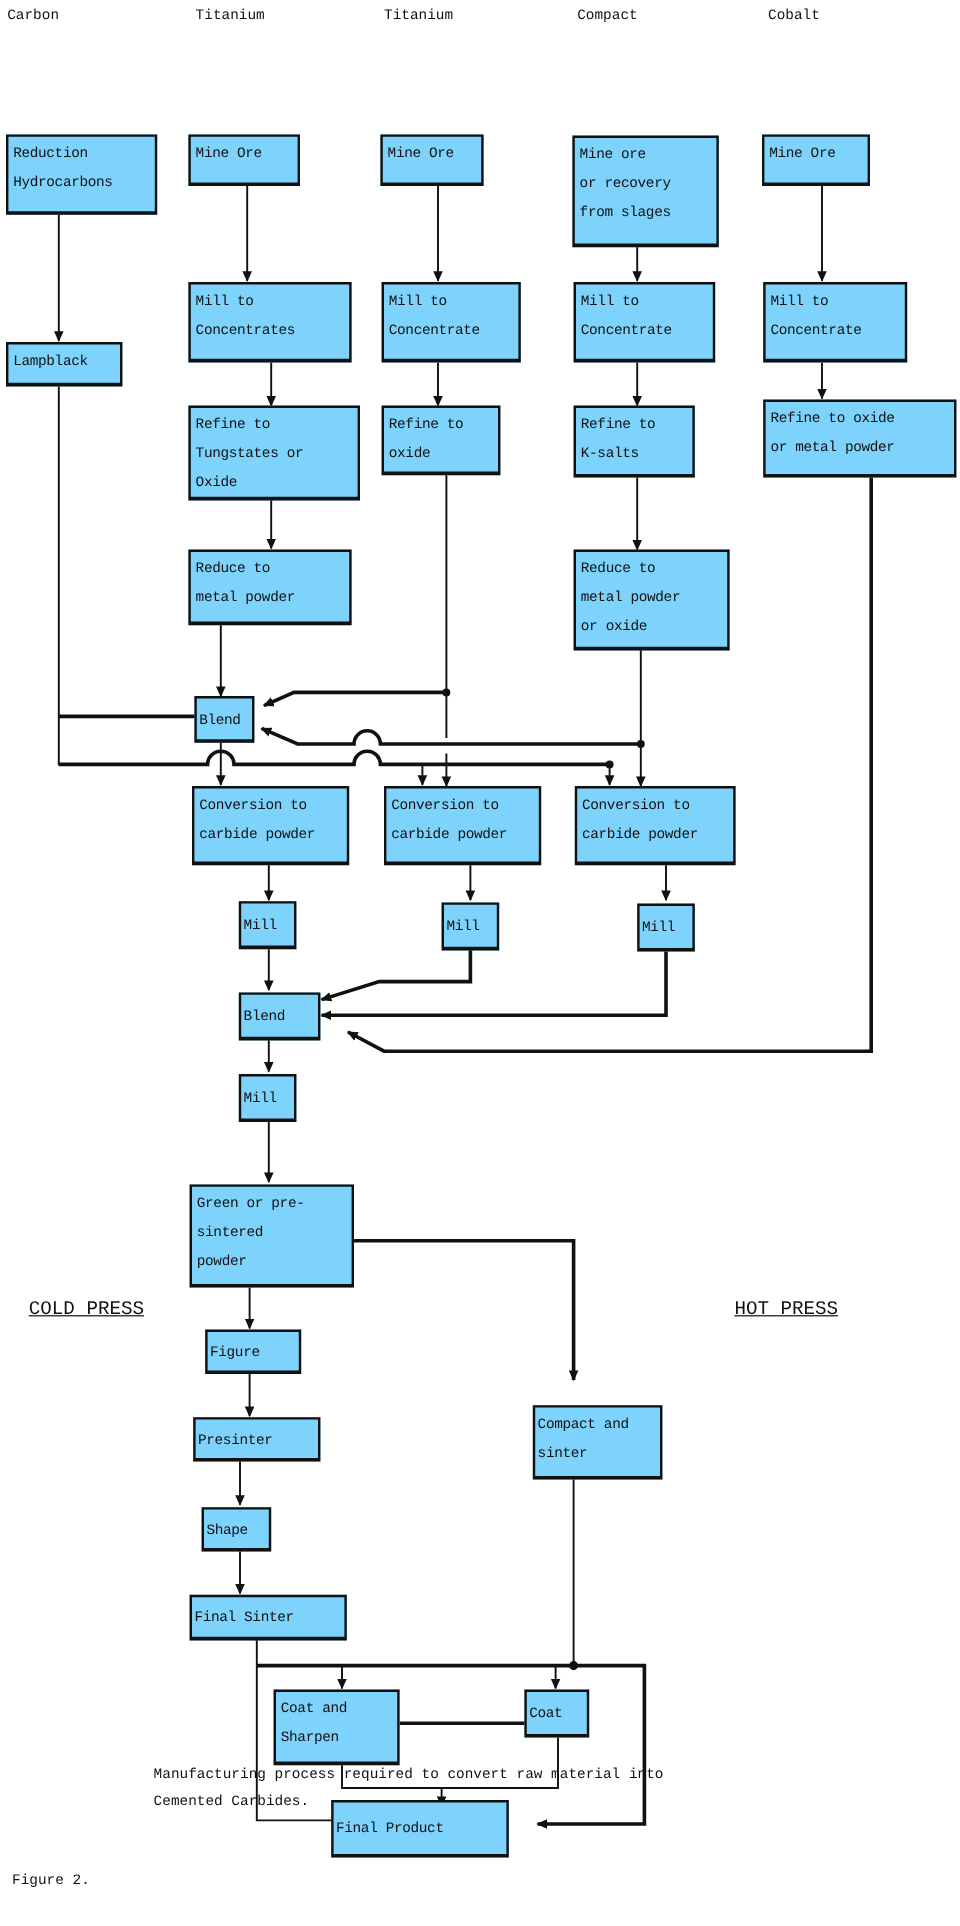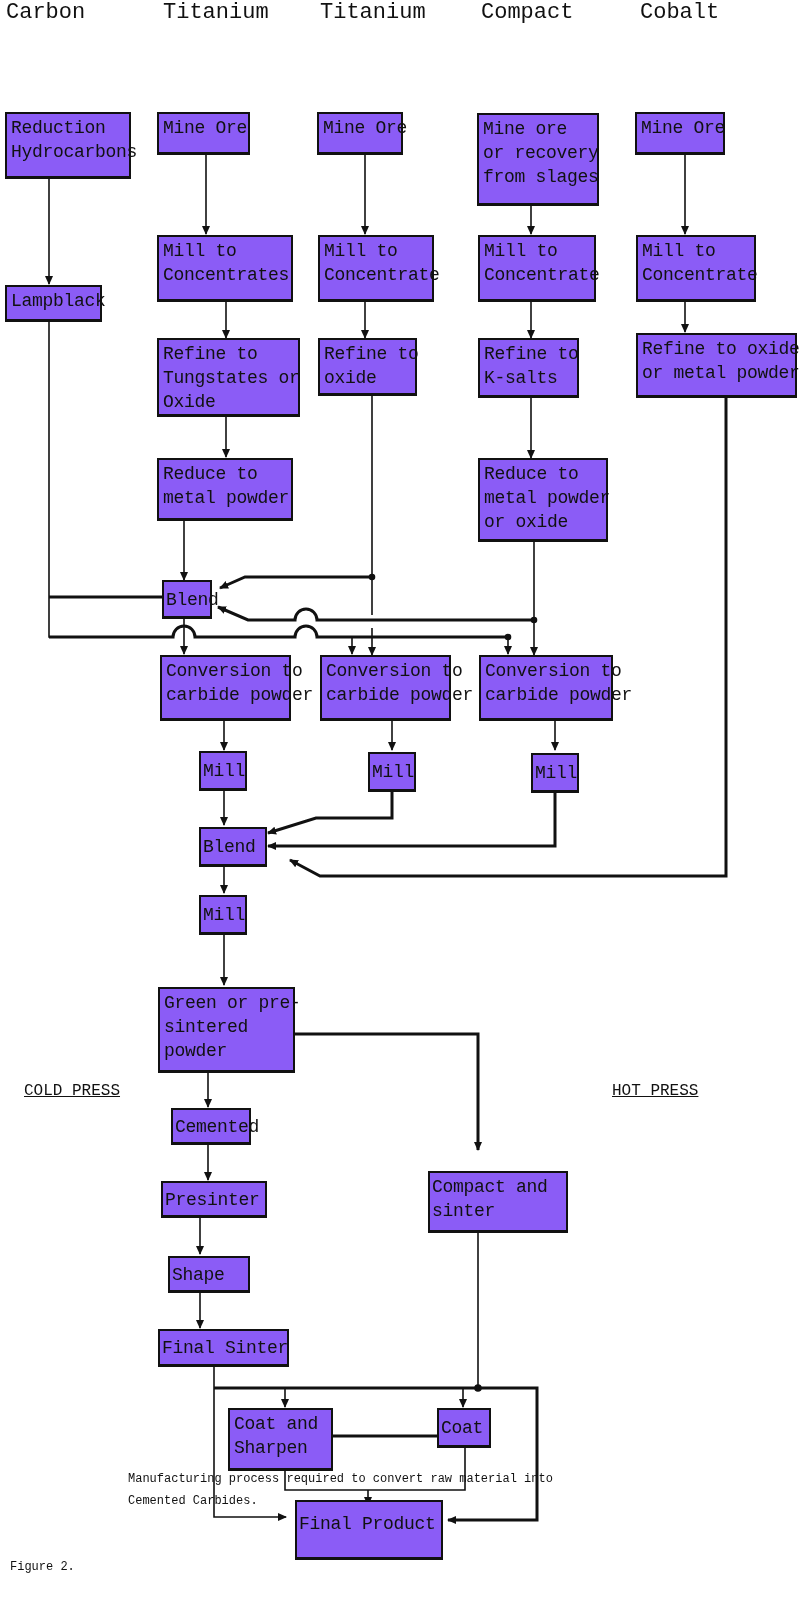--- a/index.html
+++ b/index.html
@@ -1,20 +1,20 @@
 <!DOCTYPE html>
 <html><head>
 <meta charset="utf-8">
 <style>
   html, body { margin: 0; padding: 0; background: #ffffff; }
   body { width: 800px; height: 1605px; position: relative; overflow: hidden;
          font-family: "Liberation Mono", "DejaVu Sans Mono", monospace; color: #111; }
-  .hdr { position: absolute; top: 2px; font-size: 22px; line-height: 22px; white-space: nowrap; }
+  .hdr { position: absolute; top: 2px; font-size: 12px; line-height: 22px; white-space: nowrap; }
   .box { position: absolute; box-sizing: border-box; border: 2px solid #111; border-bottom-width: 3px;
-         background: #8b5cf6; font-size: 18px; line-height: 24px; padding: 2px 3px 0 4px;
+         background: #7dd3fc; font-size: 12px; line-height: 24px; padding: 2px 3px 0 4px;
          white-space: pre; letter-spacing: -0.3px; }
   .box.c { padding-left: 2px; padding-right: 2px; }
   svg.wires { position: absolute; left: 0; top: 0; }
   .lbl { position: absolute; font-size: 16px; text-decoration: underline; white-space: nowrap; }
   .cap { position: absolute; font-size: 12px; line-height: 22px; white-space: pre; }
 </style>
 </head>
 <body>
 
 <div class="hdr" style="left:6px">Carbon</div>
@@ -148,28 +148,28 @@
 
 <div class="box c" style="left:199px;top:895px;width:48px;height:40px;line-height:32px">Mill</div>
 
 <div class="box" style="left:158px;top:987px;width:137px;height:86px">Green or pre-
 sintered
 powder</div>
 
 <div class="lbl" style="left:24px;top:1082px">COLD PRESS</div>
 <div class="lbl" style="left:612px;top:1082px">HOT PRESS</div>
 
-<div class="box c" style="left:171px;top:1108px;width:80px;height:37px;line-height:30px">Cemented</div>
+<div class="box c" style="left:171px;top:1108px;width:80px;height:37px;line-height:30px">Figure</div>
 <div class="box c" style="left:161px;top:1181px;width:106px;height:37px;line-height:30px">Presinter</div>
-<div class="box c" style="left:168px;top:1256px;width:82px;height:37px;line-height:30px">Shape</div>
+<div class="box c" style="left:168px;top:1256px;width:58px;height:37px;line-height:30px">Shape</div>
 <div class="box c" style="left:158px;top:1329px;width:131px;height:38px;line-height:30px">Final Sinter</div>
 
-<div class="box c" style="left:428px;top:1171px;width:140px;height:62px">Compact and
+<div class="box c" style="left:444px;top:1171px;width:108px;height:62px">Compact and
 sinter</div>
 
 <div class="box" style="left:228px;top:1408px;width:105px;height:63px">Coat and
 Sharpen</div>
 <div class="box c" style="left:437px;top:1408px;width:54px;height:40px;line-height:32px">Coat</div>
-<div class="box c" style="left:295px;top:1500px;width:148px;height:60px;line-height:40px">Final Product</div>
+<div class="box c" style="left:276px;top:1500px;width:148px;height:48px;line-height:40px">Final Product</div>
 
 <div class="cap" style="left:10px;top:1556px">Figure 2.</div>
 <div class="cap" style="left:128px;top:1468px">Manufacturing process required to convert raw material into
 Cemented Carbides.</div>
 
 </body></html>

